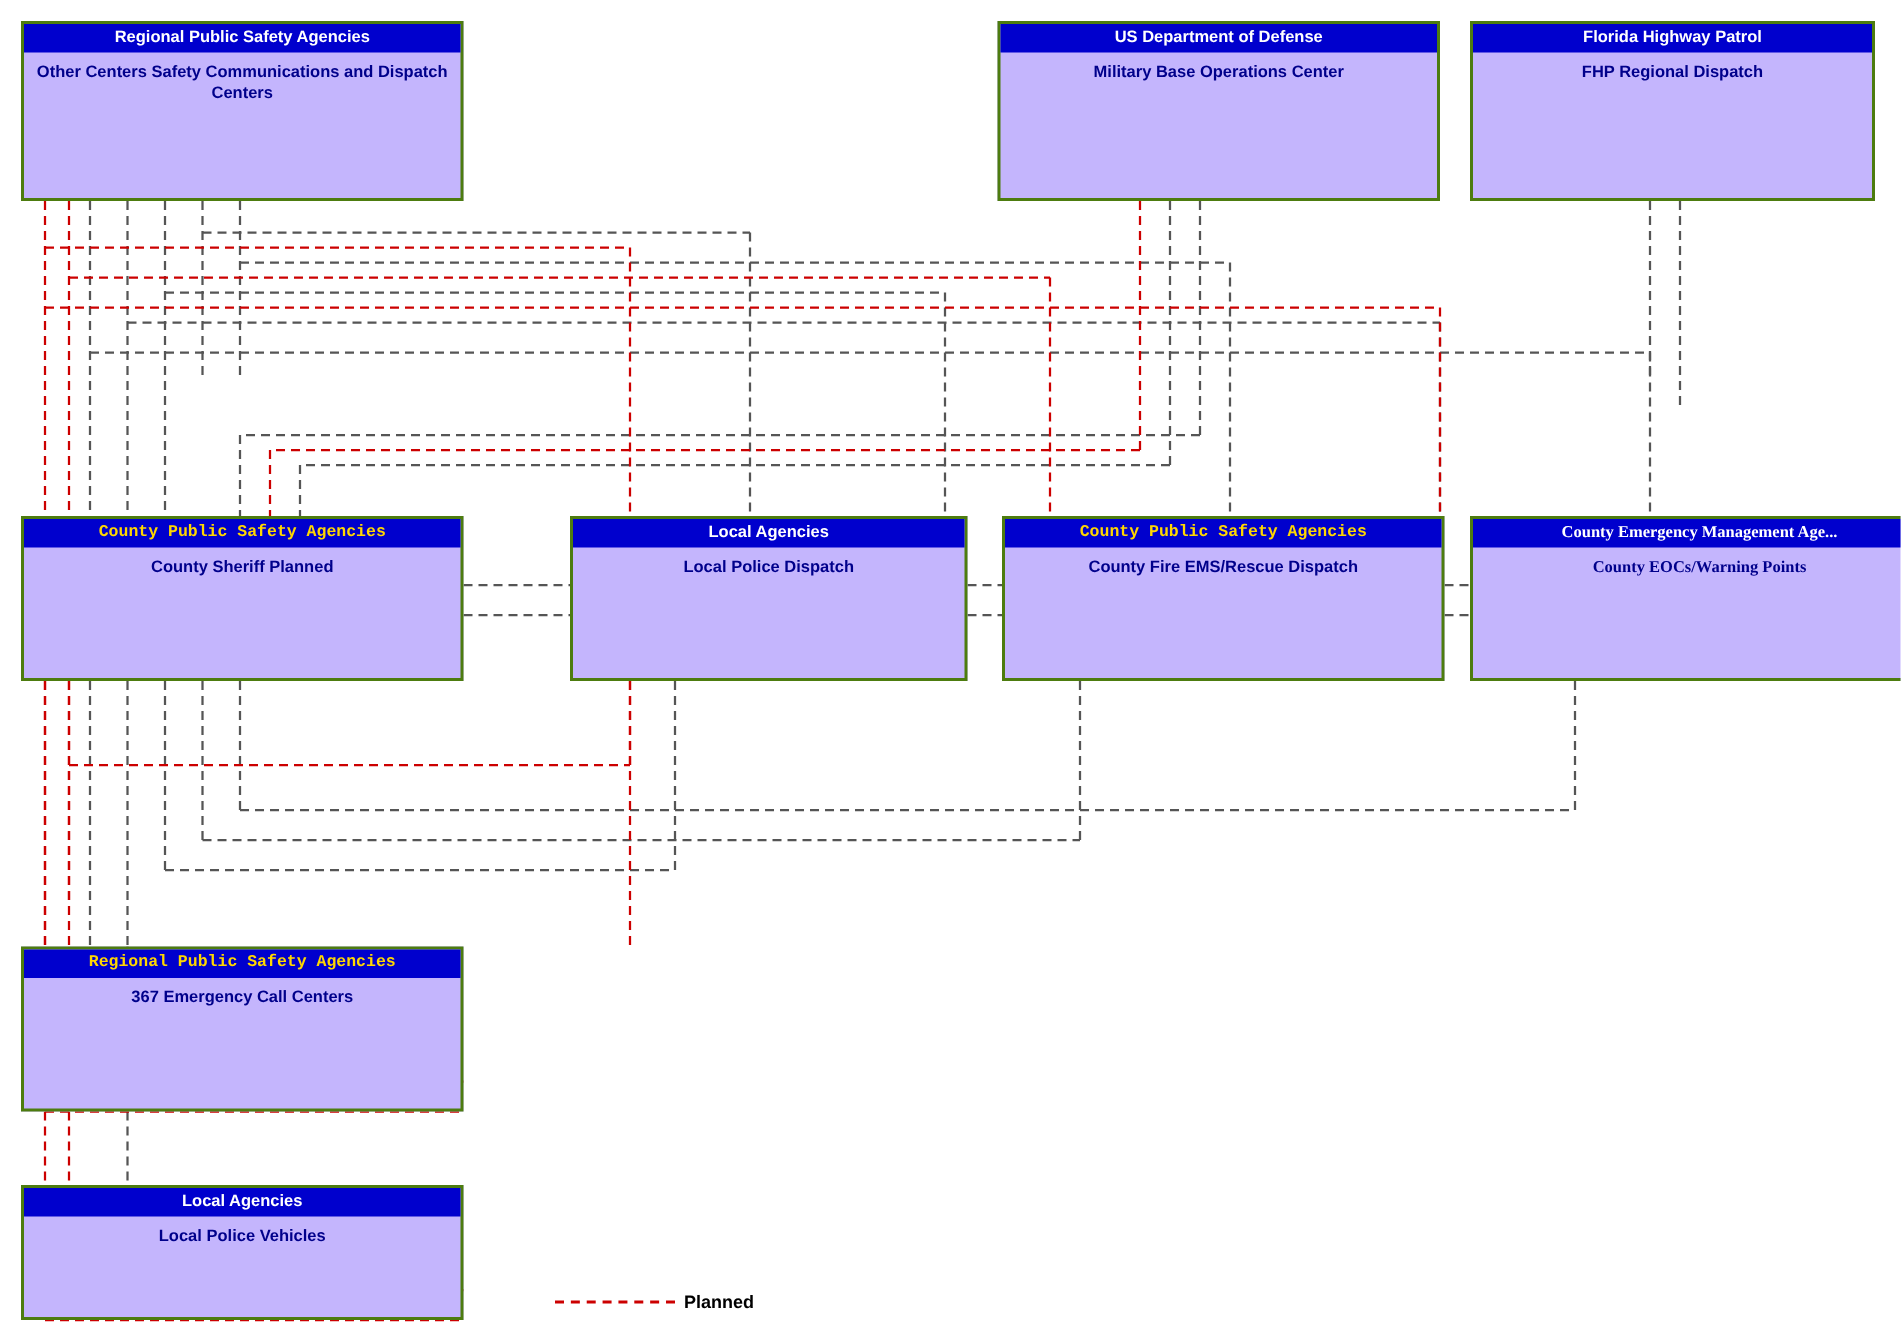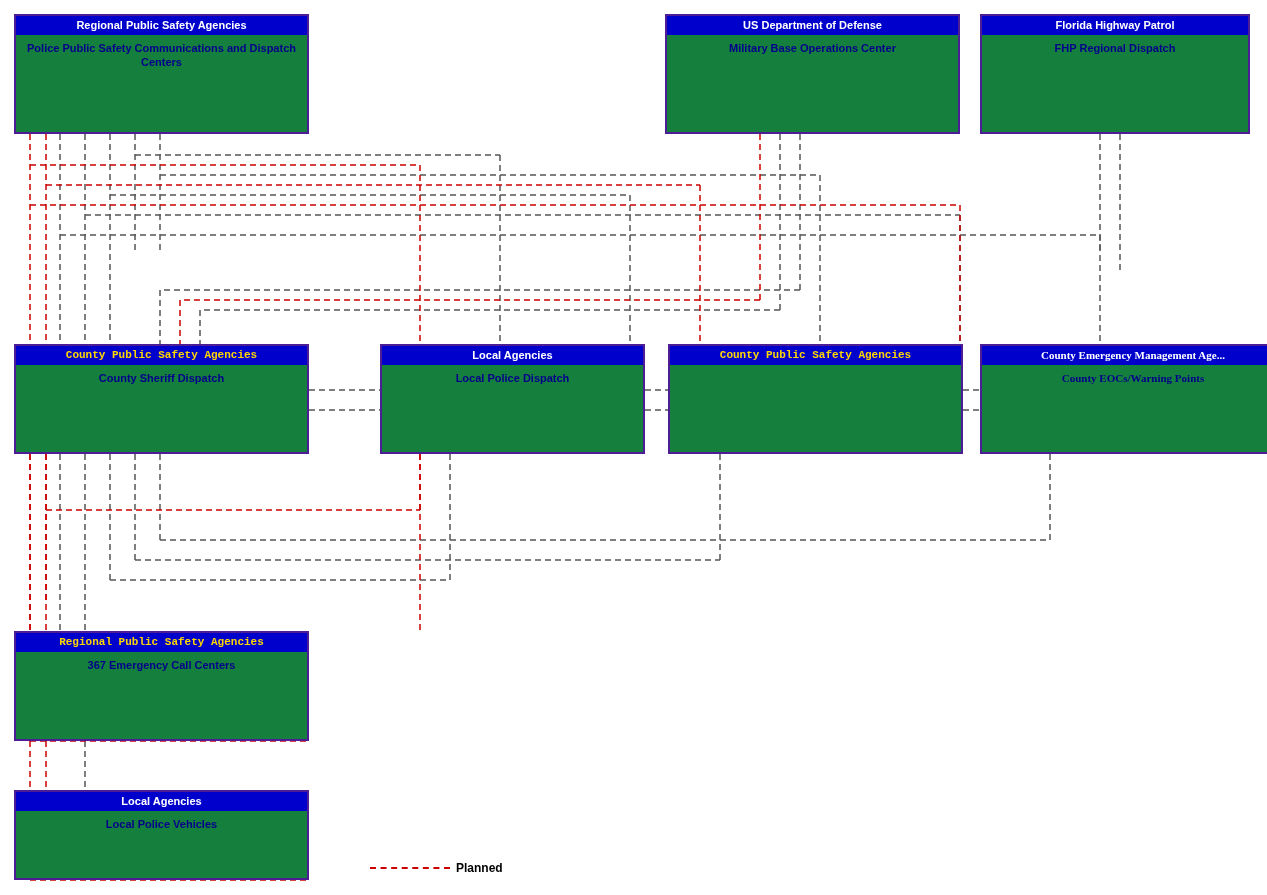--- a/index.html
+++ b/index.html
@@ -2,22 +2,22 @@
 <html><head>
   <meta charset="utf-8">
   <style>
     * { margin: 0; padding: 0; box-sizing: border-box; }
     body { background: #fff; font-family: Arial, sans-serif; width: 1267px; height: 895px; overflow: hidden; position: relative; }
     
     .diagram-container { position: relative; width: 1267px; height: 895px; background: #fff; }
     
     .node-box {
       position: absolute;
-      border: 2px solid #4c1d95;
-      background: #15803d;
+      border: 2px solid #4d7c0f;
+      background: #c4b5fd;
     }
     
     .node-header {
       background: #0000cd;
       color: #fff;
       font-size: 11px;
       font-weight: bold;
       text-align: center;
       padding: 3px 4px;
       line-height: 1.2;
@@ -150,45 +150,46 @@
     <line x1="46" y1="721" x2="46" y2="741" stroke="#cc0000" stroke-width="1.5" stroke-dasharray="6,4"></line>
 
     <line x1="30" y1="741" x2="30" y2="880" stroke="#cc0000" stroke-width="1.5" stroke-dasharray="6,4"></line>
     <line x1="46" y1="741" x2="46" y2="860" stroke="#cc0000" stroke-width="1.5" stroke-dasharray="6,4"></line>
     <line x1="46" y1="860" x2="309" y2="860" stroke="#cc0000" stroke-width="1.5" stroke-dasharray="6,4"></line>
     <line x1="30" y1="880" x2="309" y2="880" stroke="#cc0000" stroke-width="1.5" stroke-dasharray="6,4"></line>
   </svg>
 
   <div class="node-box" style="left:14px; top:14px; width:295px; height:120px;">
     <div class="node-header">Regional Public Safety Agencies</div>
-    <div class="node-body">Police Public Safety Communications and Dispatch Centers</div>
+    <div class="node-body">Other Centers Safety Communications and Dispatch Centers</div>
   </div>
 
   <div class="node-box" style="left:665px; top:14px; width:295px; height:120px;">
     <div class="node-header">US Department of Defense</div>
     <div class="node-body">Military Base Operations Center</div>
   </div>
 
   <div class="node-box" style="left:980px; top:14px; width:270px; height:120px;">
     <div class="node-header">Florida Highway Patrol</div>
     <div class="node-body">FHP Regional Dispatch</div>
   </div>
 
   <div class="node-box" style="left:14px; top:344px; width:295px; height:110px;">
     <div class="node-header yellow-text">County Public Safety Agencies</div>
-    <div class="node-body">County Sheriff Dispatch</div>
+    <div class="node-body">County Sheriff Planned</div>
   </div>
 
   <div class="node-box" style="left:380px; top:344px; width:265px; height:110px;">
     <div class="node-header">Local Agencies</div>
     <div class="node-body">Local Police Dispatch</div>
   </div>
 
   <div class="node-box" style="left:668px; top:344px; width:295px; height:110px;">
     <div class="node-header yellow-text">County Public Safety Agencies</div>
+    <div class="node-body">County Fire EMS/Rescue Dispatch</div>
   </div>
 
   <div class="node-box" style="left:980px; top:344px; width:306px; height:110px;font-family:Liberation Serif, serif;">
     <div class="node-header">County Emergency Management Age...</div>
     <div class="node-body">County EOCs/Warning Points</div>
   </div>
 
   <div class="node-box" style="left:14px; top:631px; width:295px; height:110px;">
     <div class="node-header yellow-text">Regional Public Safety Agencies</div>
     <div class="node-body">367 Emergency Call Centers</div>

